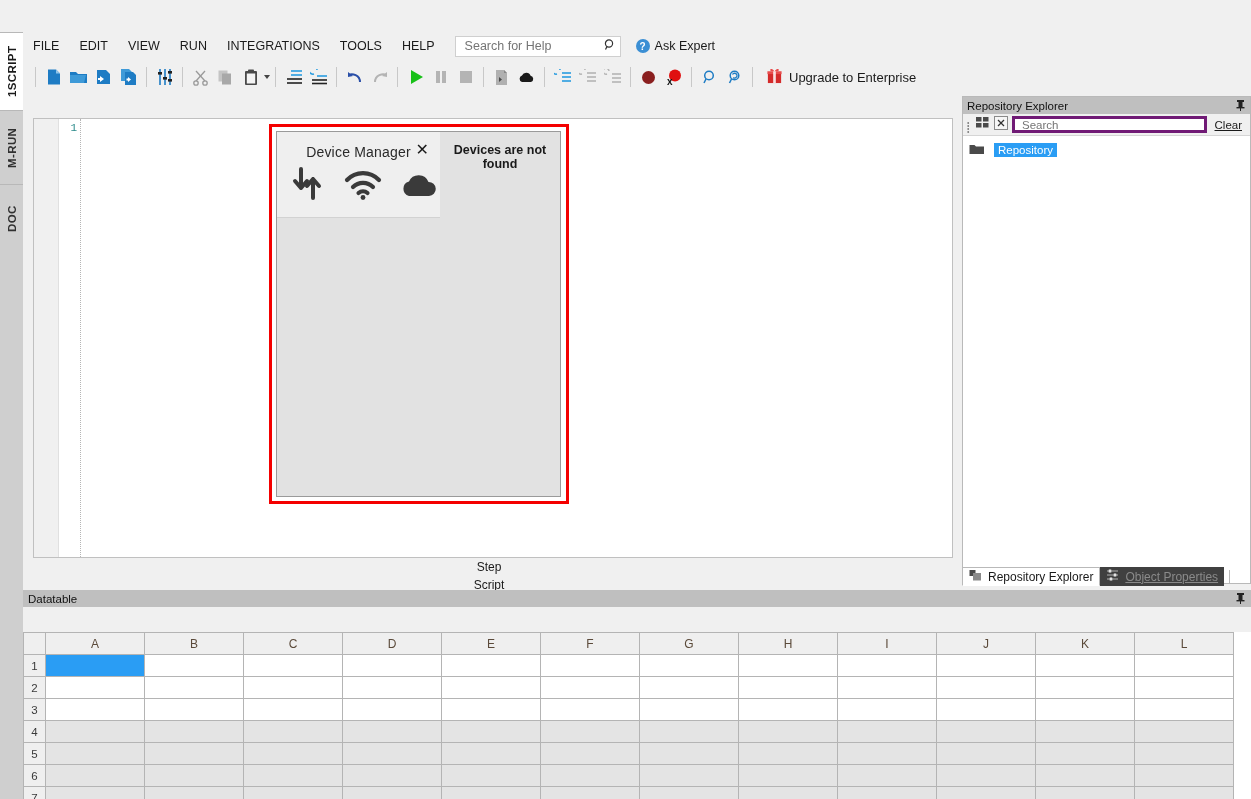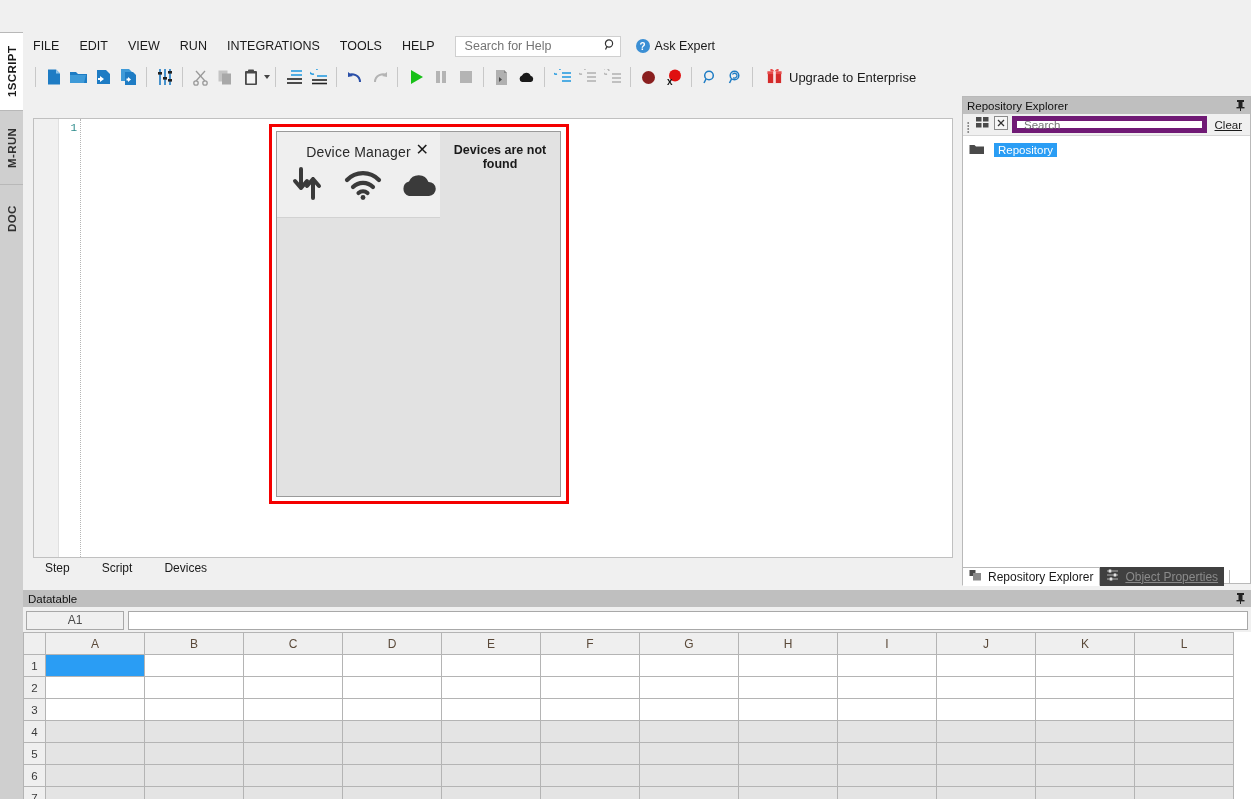--- a/index.html
+++ b/index.html
@@ -133,21 +133,21 @@
   .linenums {
     width: 22px; padding-top: 3px;
     font-family: "Liberation Mono", monospace;
     font-size: 11px; color: #2a8a8a; text-align: right;
     padding-right: 3px;
     border-right: 1px dotted #b5b5b5;
   }
   .codearea { flex: 1; background: #ffffff; }
   .script-bottom-tabs {
     position: absolute; left: 10px; bottom: 6px; width: 920px; height: 20px;
-    display: flex; align-items: center; font-size: 12px; color: #1a1a1a;
+    display: flex; align-items: center; font-size: 12px; color: #1a1a1a; flex-direction: column;
   }
   .sbtab { padding: 2px 12px; margin-right: 8px; }
   .sbtab.sel { background: #f0f0f0; }
 
   
   .redbox {
     position: absolute; left: 269px; top: 124px; width: 300px; height: 380px;
     border: 3px solid #f40000;
   }
   .devmgr {
@@ -189,21 +189,21 @@
     font-size: 11.5px; color: #101010;
   }
   .repo-head-title { flex: 1; }
   .repo-tools {
     height: 22px; background: #f0f0f0;
     display: flex; align-items: center; padding: 0 4px; gap: 4px;
     border-bottom: 1px solid #d5d5d5;
   }
   .grip { width: 4px; height: 12px; }
   .repo-search {
-    flex: 1; height: 17px; background: #ffffff; border: 5px solid #701a75;
+    flex: 1; height: 17px; background: #ffffff; border: 3px solid #701a75;
     display: flex; align-items: center; padding-left: 5px;
   }
   .repo-search input {
     border: 0; outline: 0; width: 100%; font-size: 11.5px; color: #6e6e6e;
     background: transparent; font-family: "Liberation Sans", sans-serif;
   }
   .repo-clear {
     font-size: 11.5px; color: #1a1a1a; text-decoration: underline;
     padding: 0 4px;
   }
@@ -649,24 +649,20 @@
     <span>
       <svg width="11" height="12" viewBox="0 0 11 12">
         <rect x="2" y="1" width="7" height="2" fill="#222"></rect>
         <rect x="3.5" y="3" width="4" height="5" fill="#222"></rect>
         <rect x="1.5" y="8" width="8" height="1.4" fill="#222"></rect>
         <rect x="5" y="9" width="1" height="3" fill="#222"></rect>
       </svg>
     </span>
   </div>
 
-  <div class="dt-formula">
-    <div class="cellref">A1</div>
-    <div class="formula-in"></div>
-  </div>
 
   <div class="grid">
     <table class="sheet">
       <thead>
         <tr>
           <th class="corner"></th>
           <th class="colh" style="width:99px">A</th>
           <th class="colh" style="width:99px">B</th>
           <th class="colh" style="width:99px">C</th>
           <th class="colh" style="width:99px">D</th>

